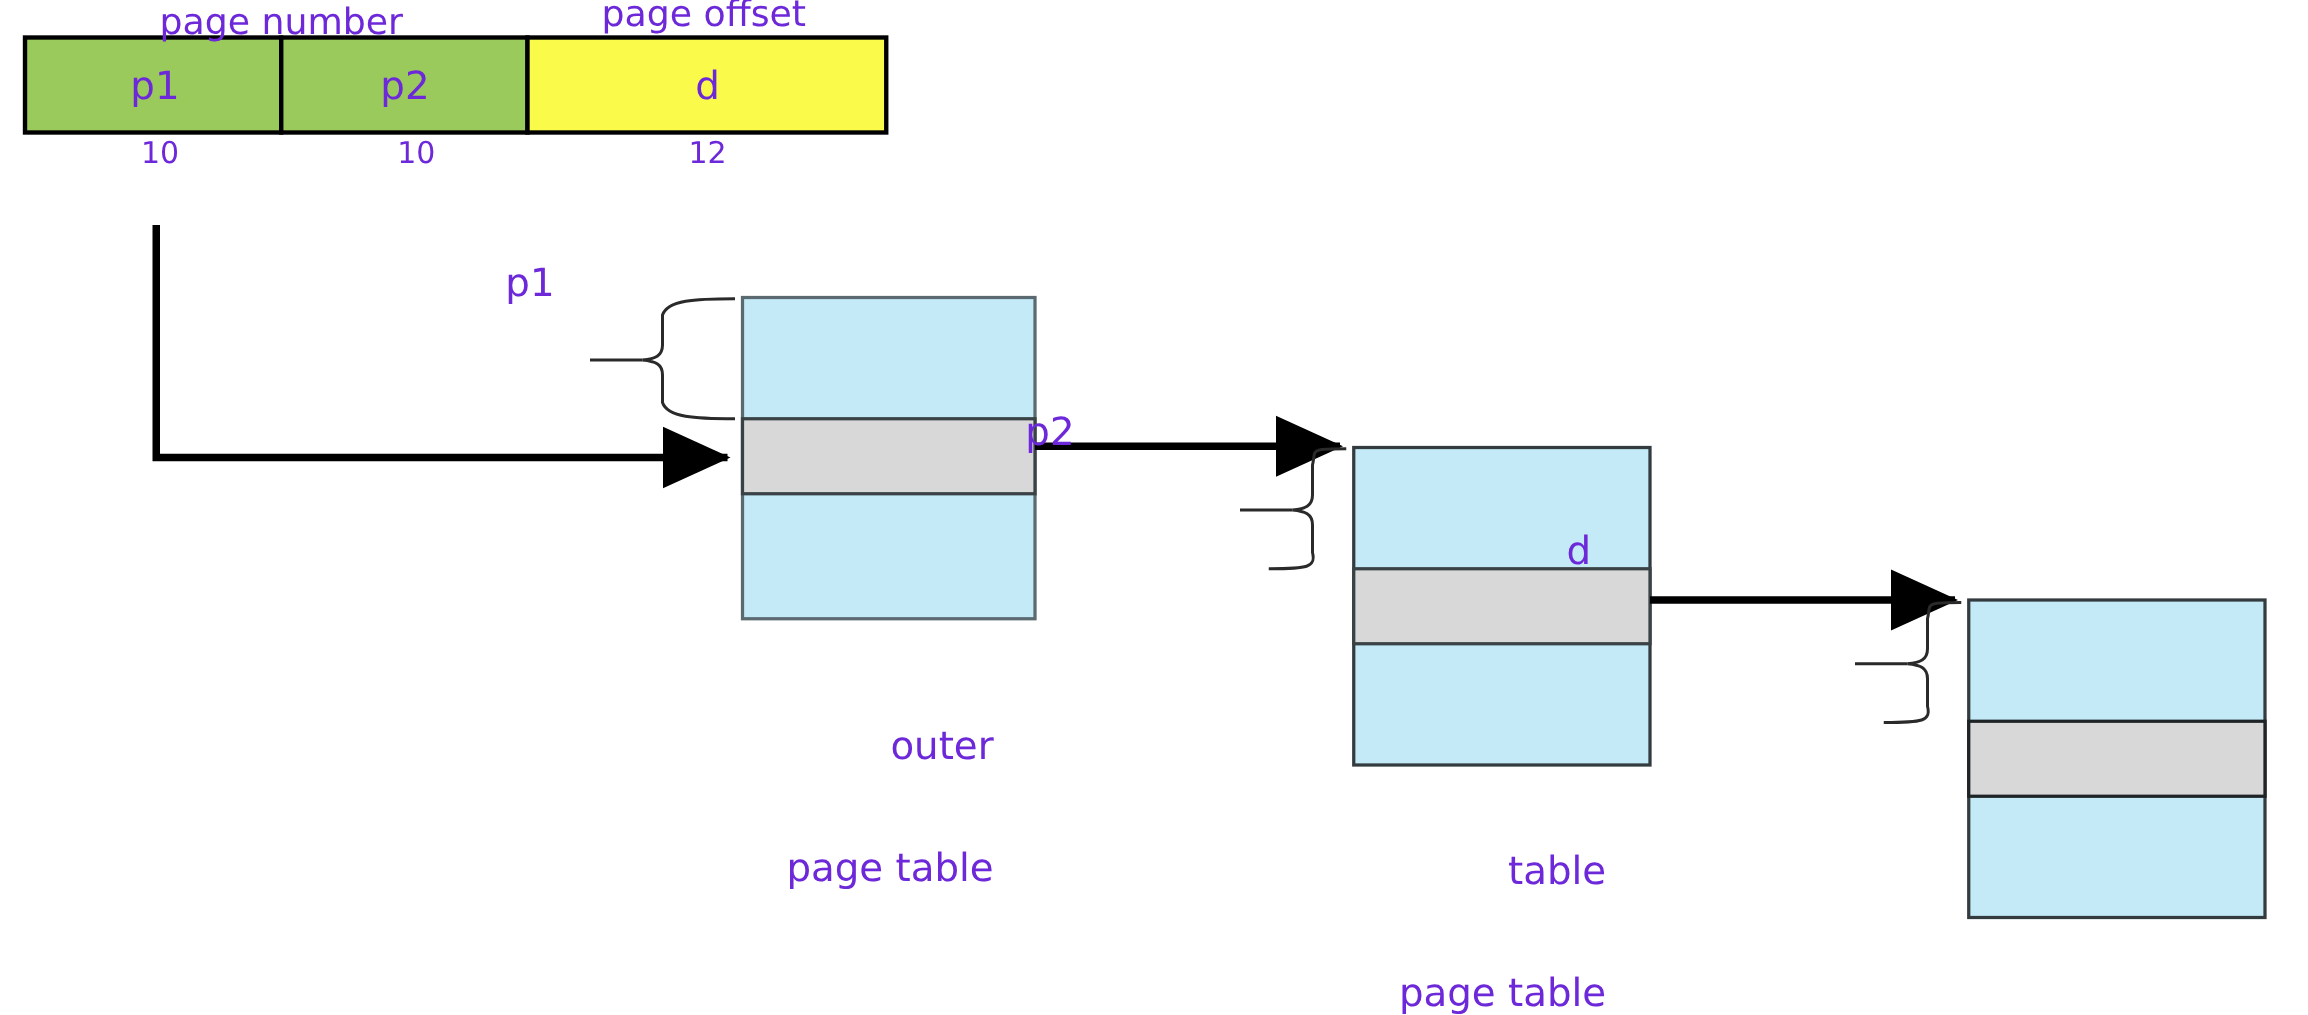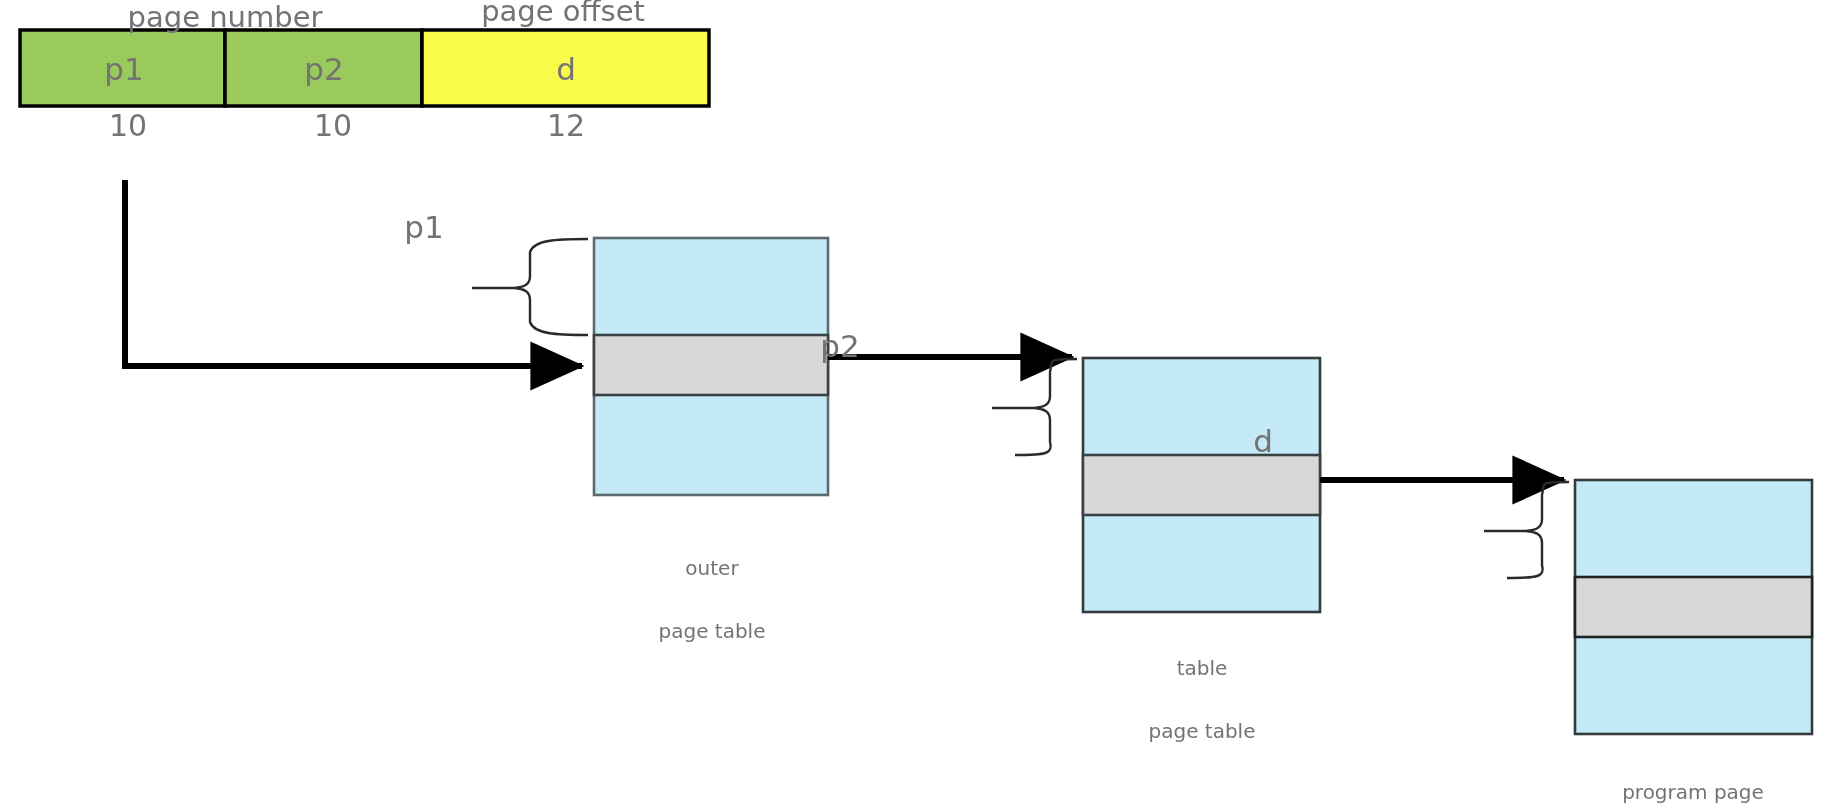--- a/index.html
+++ b/index.html
@@ -20,53 +20,53 @@
   }
   #vector-layer {
     position: absolute;
     left: 0;
     top: 0;
     width: 1846px;
     height: 812px;
   }
   .lbl {
     position: absolute;
-    color: #737373;
+    color: #6d28d9;
     font-family: "DejaVu Sans", sans-serif;
     white-space: pre;
     line-height: 1.05;
   }
   
   .hdr {
     font-size: 29px;
     text-align: center;
     transform: translateX(-50%);
   }
   
   .field-name {
     font-size: 31px;
     text-align: center;
     transform: translateX(-50%);
   }
   
   .bits {
-    font-size: 30px;
+    font-size: 24px;
     text-align: center;
     transform: translateX(-50%);
   }
   
   .brace-label {
     font-size: 31px;
     text-align: center;
     transform: translateX(-50%);
   }
   
   .caption {
-    font-size: 20px;
-    text-align: center;
+    font-size: 31px;
+    text-align: right;
     transform: translateX(-50%);
   }
   .caption .line { display: block; }
 </style>
 </head>
 <body>
 
 <div id="stage">
 
   <svg id="vector-layer" viewBox="0 0 1846 812">

